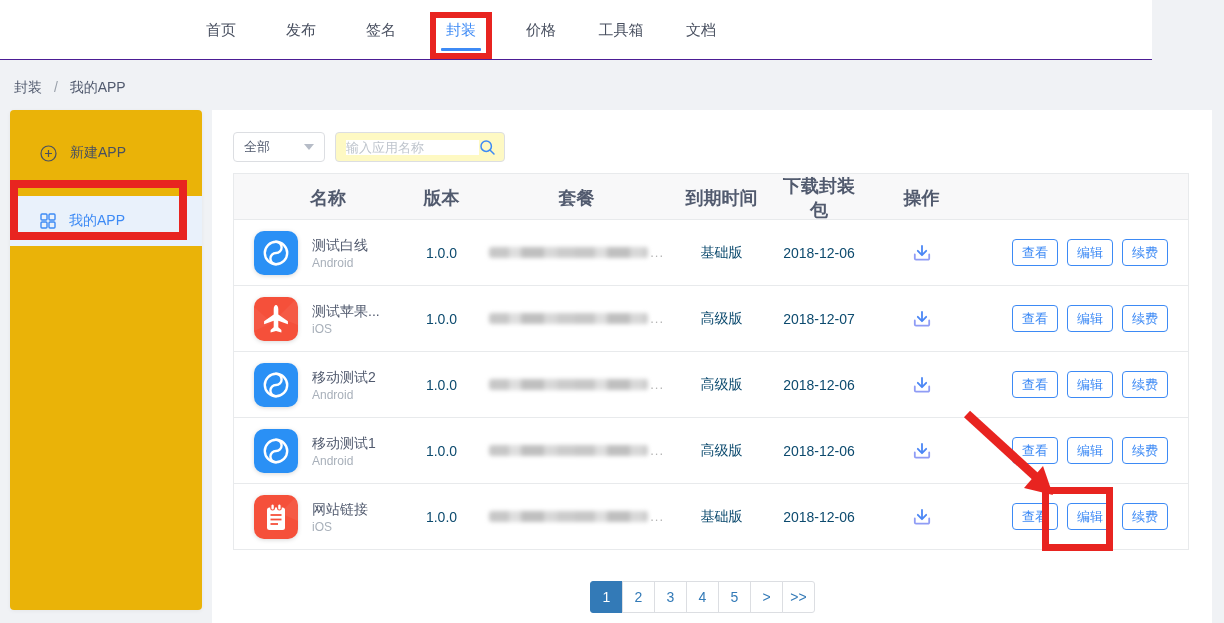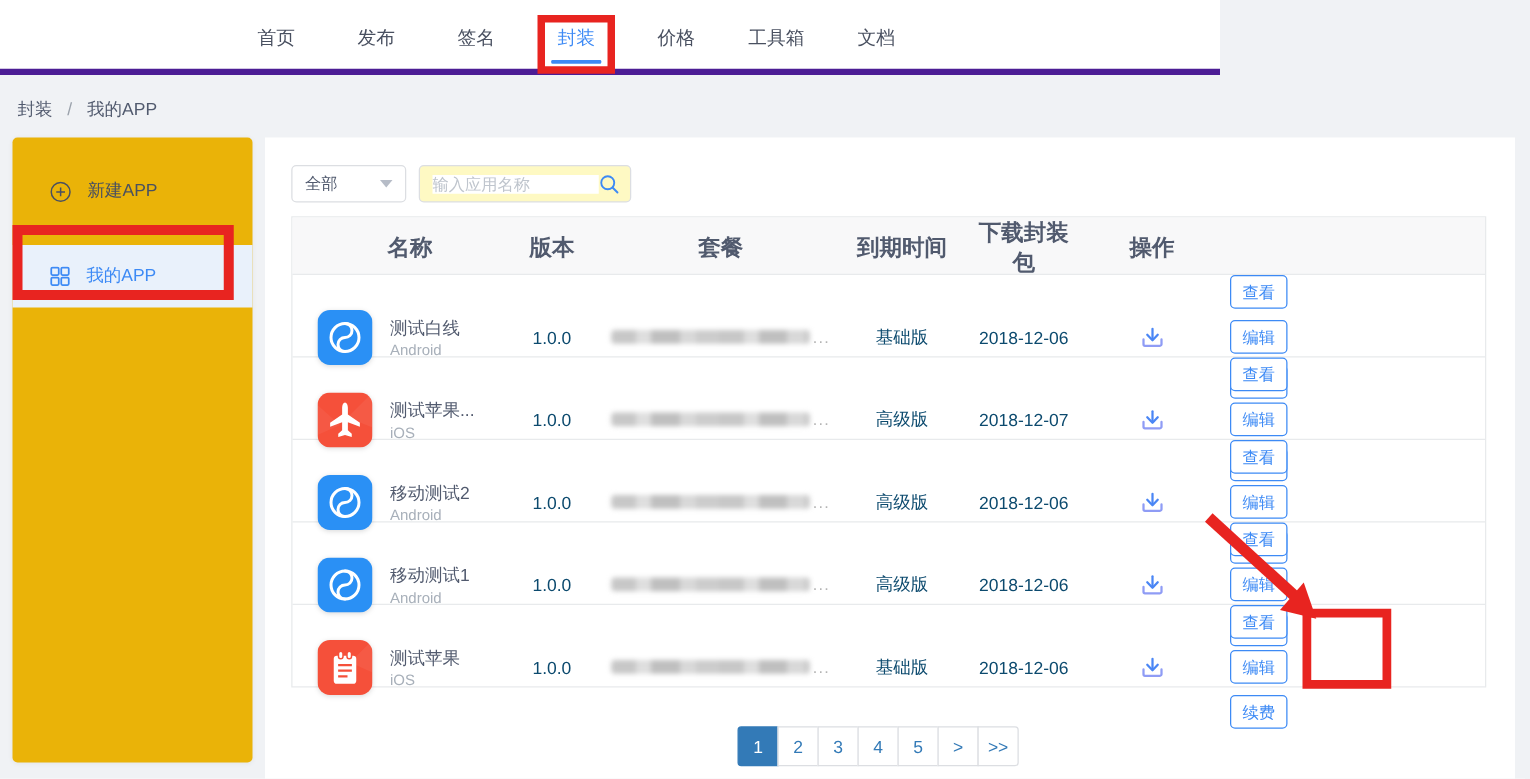--- a/index.html
+++ b/index.html
@@ -1,20 +1,20 @@
 <!DOCTYPE html>
 <html><head>
 <meta charset="utf-8">
 <style>
   * { margin:0; padding:0; box-sizing:border-box; }
   html,body { width:1224px; height:623px; overflow:hidden; }
   body { background:#f0f2f5; font-family:"Liberation Sans","DejaVu Sans",sans-serif; color:#515a6e; position:relative; }
 
   
-  .topbar { position:absolute; left:0; top:0; width:976px; height:60px; background:#fff; border-bottom:5px solid #4c1d95; z-index:5; }
+  .topbar { position:absolute; left:0; top:0; width:1152px; height:60px; background:#fff; border-bottom:1px solid #4c1d95; z-index:5; }
   .nav { position:absolute; left:181px; top:0; height:60px; display:flex; }
   .nav-item { width:80px; height:60px; display:flex; align-items:center; justify-content:center; font-size:15px; color:#495060; cursor:pointer; position:relative; }
   .nav-item.active { color:#3d8af5; }
   .nav-item.active .underline { position:absolute; left:50%; transform:translateX(-50%); bottom:9px; width:40px; height:3px; background:#3d8af5; border-radius:1px; }
   .annotation-box-nav { position:absolute; left:50%; transform:translateX(-50%); top:12px; width:62px; height:47px; border:6px solid #e82420; z-index:30; pointer-events:none; }
 
   
   .breadcrumb { position:absolute; left:14px; top:79px; font-size:14px; z-index:2; }
   .breadcrumb .crumb { color:#515a6e; }
   .breadcrumb .sep { color:#9aa1ab; margin:0 8px; }
@@ -47,21 +47,21 @@
   .name-cell { display:flex; align-items:center; gap:14px; padding-left:20px; }
   .app-icon { width:44px; height:44px; flex:0 0 44px; display:block; filter:drop-shadow(0 1px 2px rgba(0,0,0,.15)); }
   .app-name { font-size:14px; color:#515a6e; line-height:18px; }
   .app-platform { font-size:12px; color:#a8b0ba; margin-top:2px; }
   .link-cell { display:flex; align-items:center; justify-content:center; gap:2px; }
   .blur-strip { width:162px; height:11px; border-radius:3px; filter:blur(2px);
     background:repeating-linear-gradient(90deg,#c7c7c7 0 20px,#dedede 20px 32px,#bfbfbf 32px 55px,#d8d8d8 55px 68px,#cccccc 68px 86px); }
   .link-tail { color:#b4b4b4; font-size:13px; letter-spacing:1px; }
   .dl-cell { display:flex; justify-content:center; }
   .dl-btn { width:26px; height:26px; display:flex; align-items:center; justify-content:center; cursor:pointer; background:none; border:none; }
-  .act-cell { display:flex; justify-content:center; gap:9px; padding-right:20px;flex-direction:column; }
+  .act-cell { display:flex; justify-content:flex-end; gap:9px; padding-right:20px; }
   .act-btn { width:46px; height:27px; border:1px solid #3d8af5; border-radius:4px; background:#fff; color:#3d8af5; font-size:13px; cursor:pointer; font-family:inherit; line-height:25px; text-align:center; }
 
   
   .pagination { position:absolute; left:378px; top:471px; display:flex; }
   .page-item { min-width:33px; height:32px; padding:0 6px; border:1px solid #dcdee2; background:#fff; color:#337ab7; font-size:14px; line-height:30px; text-align:center; margin-left:-1px; cursor:pointer; }
   .page-item:first-child { margin-left:0; border-radius:3px 0 0 3px; }
   .page-item:last-child { border-radius:0 3px 3px 0; }
   .page-item.active { background:#337ab7; border-color:#337ab7; color:#fff; }
 
   
@@ -295,21 +295,21 @@
           <button class="act-btn">续费</button>
         </div>
       </div>
 
       <div class="trow">
         <div class="name-cell">
           <svg class="app-icon" viewBox="0 0 44 44">
               <use href="#ic-notes"></use>
             </svg>
           <div>
-            <div class="app-name">测试苹果</div>
+            <div class="app-name">网站链接</div>
             <div class="app-platform">iOS</div>
           </div>
         </div>
         <div class="cell-c">1.0.0</div>
         <div class="link-cell">
           <span class="blur-strip"></span>
           <span class="link-tail">...</span>
         </div>
         <div class="cell-c">基础版</div>
         <div class="cell-c">2018-12-06</div>

